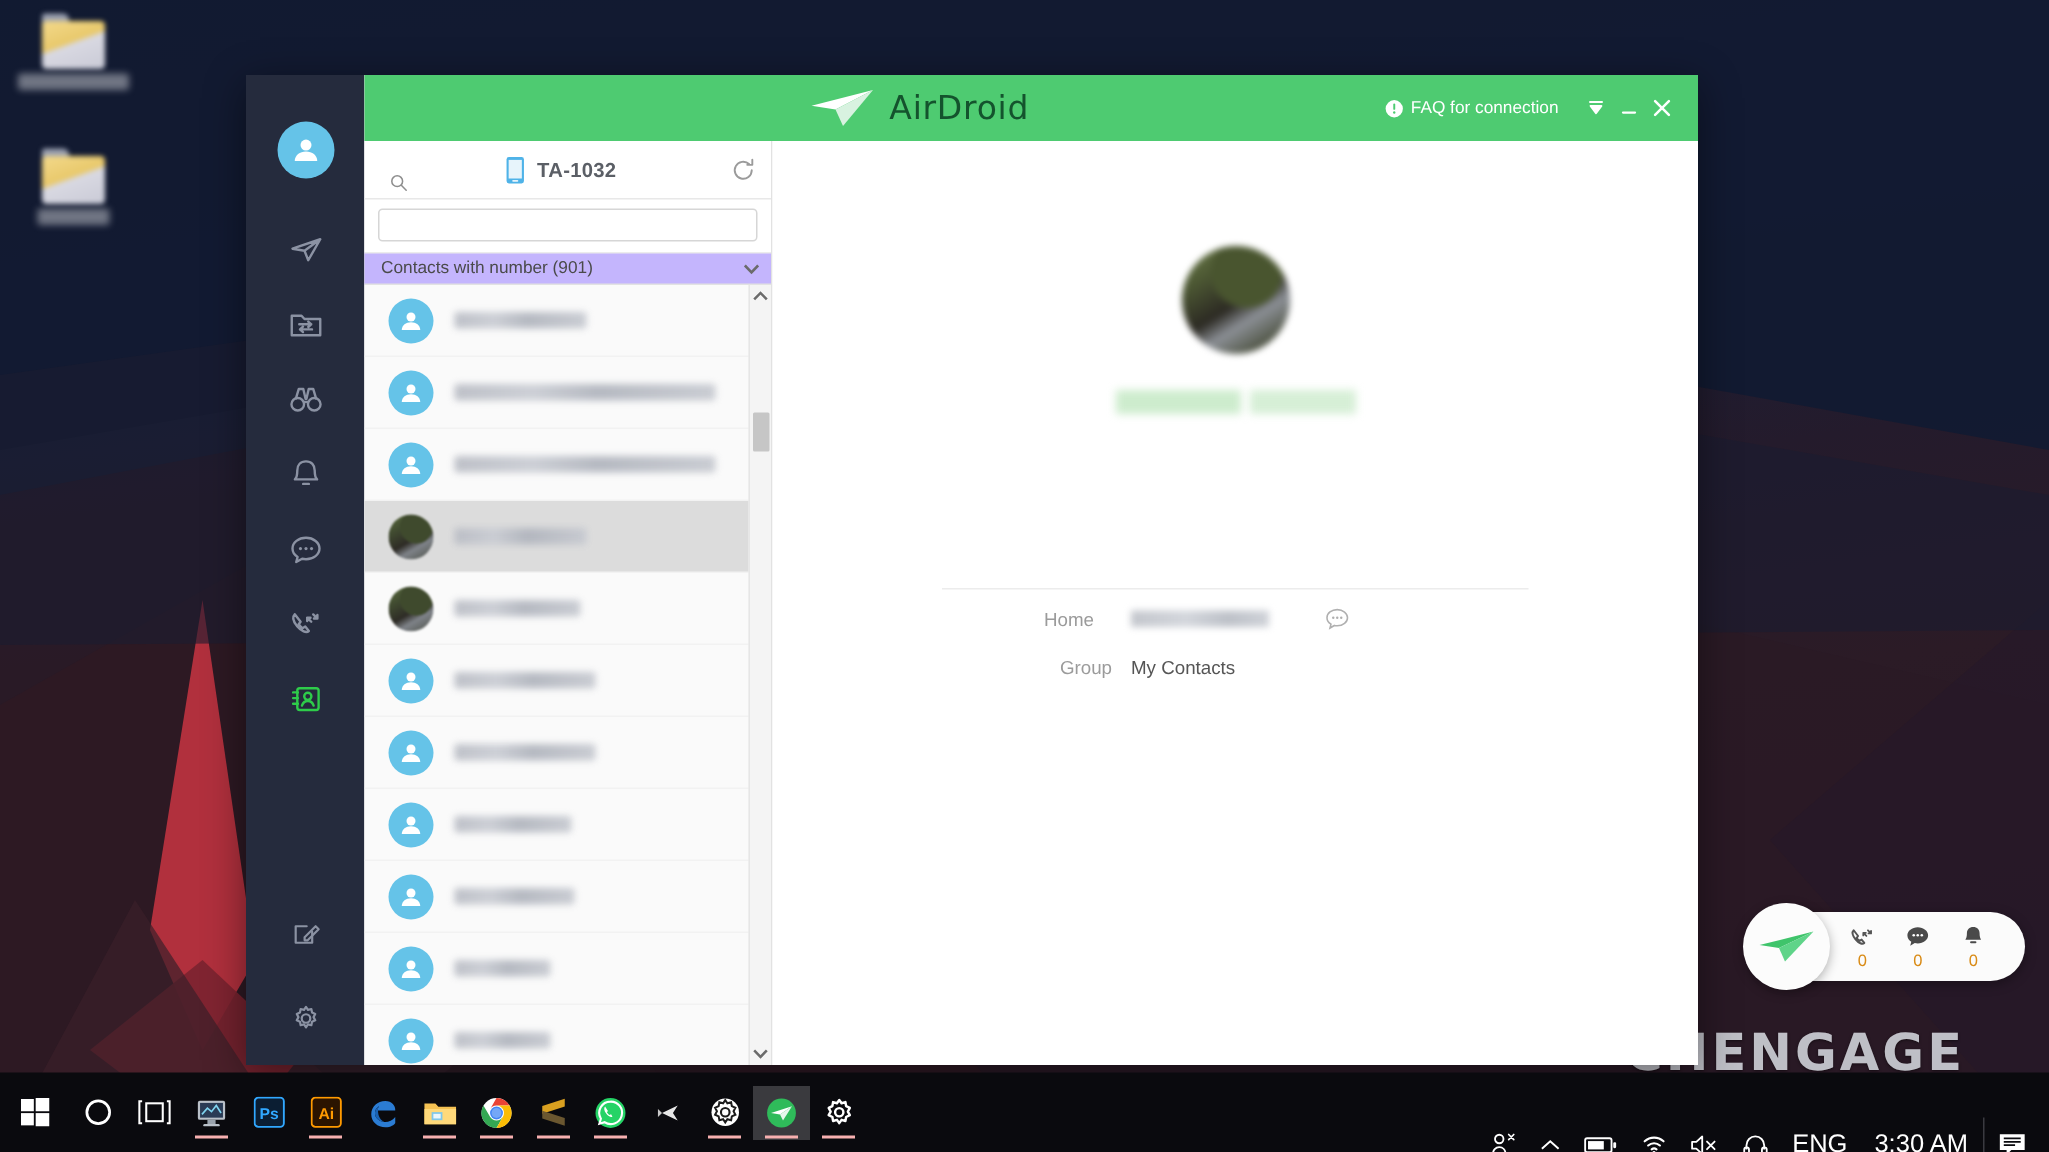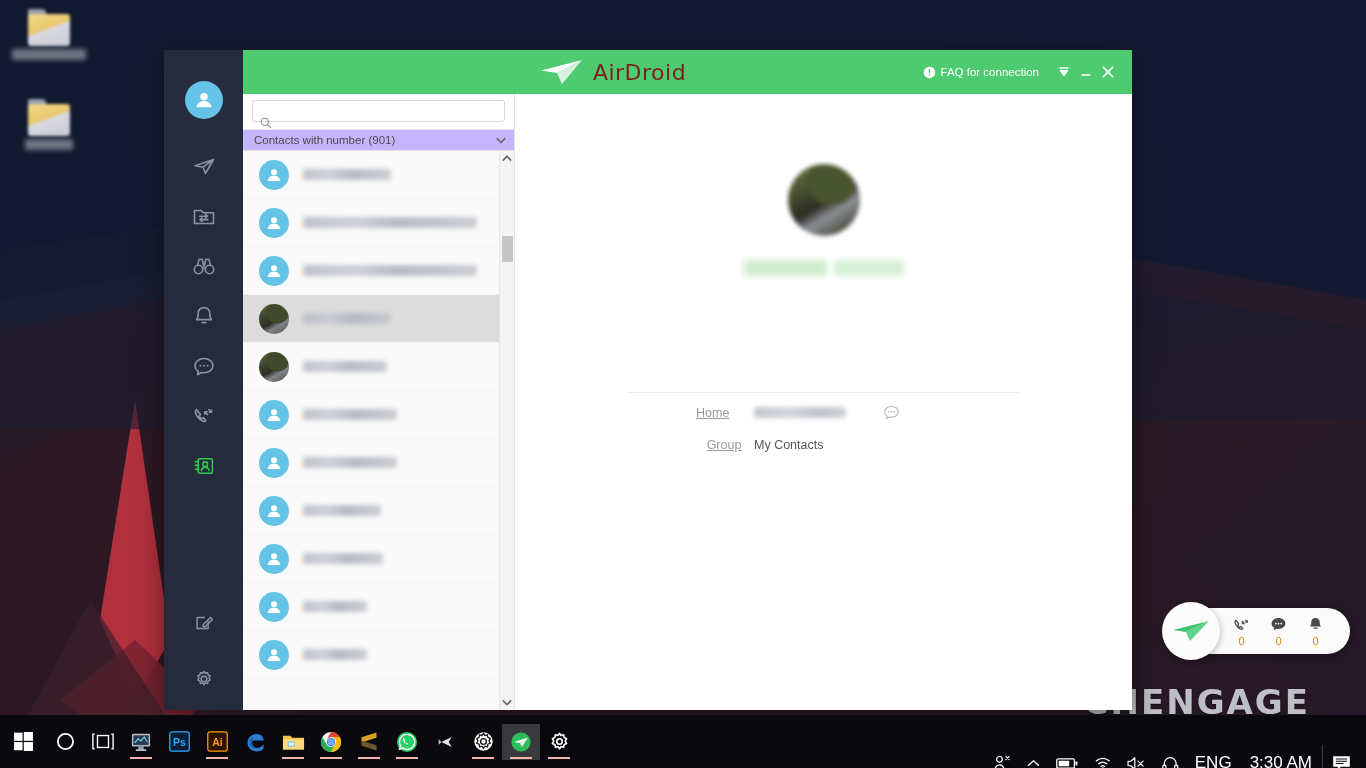--- a/index.html
+++ b/index.html
@@ -218,21 +218,20 @@
   }
   .detail-row {
     position: absolute; display: flex; align-items: center;
     left: 181px;
   }
   #row-home { top: 353px; }
   #row-group { top: 388px; text-align: center; }
   .detail-label {
     width: 56px; font-size: 12.5px; color: #9b9b9b;
     flex: 0 0 56px;
-    text-decoration: underline;
   }
   #home-value {
     width: 92px; height: 11px; margin-left: 2px;
     background: linear-gradient(90deg,#c3c6cc,#d3d6dc 40%,#bdc1c8 70%,#cfd2d8 100%);
     filter: blur(2.4px);
   }
   #home-msg-btn { margin-left: 36px; cursor: pointer; display: flex; }
   #group-value { font-size: 12.5px; color: #555; margin-left: 2px; }
 
   
@@ -241,21 +240,21 @@
     height: 44px; background: #4ecb71;
     display: flex; align-items: center;
     z-index: 5;
   }
   #title-logo-wrap {
     flex: 1 1 auto; display: flex; align-items: center; justify-content: center;
     padding-right: 150px;
   }
   #brand-text {
     font-family: "DejaVu Sans", sans-serif;
-    font-size: 22px; color: #7f1d1d; letter-spacing: .5px; font-weight: 400;
+    font-size: 22px; color: #14532d; letter-spacing: .5px; font-weight: 400;
     margin-left: 10px;
   }
   #title-actions {
     position: absolute; right: 0; top: 0; height: 44px;
     display: flex; align-items: center; padding-right: 13px;
   }
   #faq-link {
     display: flex; align-items: center; gap: 5px;
     color: #fff; font-size: 11.5px; cursor: pointer;
     margin-right: 14px;
@@ -424,20 +423,38 @@
         <svg width="22" height="22" viewBox="0 0 24 24">
           <circle class="ri" cx="12" cy="12" r="3.1"></circle>
           <path class="ri" d="M12 3.6 l1.4 2.1 2.5-.6 .5 2.5 2.3 1.1 -1.2 2.3 1.2 2.3 -2.3 1.1 -.5 2.5 -2.5-.6 -1.4 2.1 -1.4-2.1 -2.5 .6 -.5-2.5 -2.3-1.1 1.2-2.3 -1.2-2.3 2.3-1.1 .5-2.5 2.5 .6 z"></path>
         </svg>
       </div>
     </div>
 
     <div id="contacts-panel">
       <div style="height:44px;flex:0 0 44px;"></div>
 
+      <div id="device-bar">
+        <div id="device-center">
+          <span id="device-icon">
+            <svg width="13" height="19" viewBox="0 0 13 19">
+              <rect x="0.7" y="0.7" width="11.6" height="17.6" rx="1.6" fill="#4fb3e8"></rect>
+              <rect x="2.1" y="2.6" width="8.8" height="12.4" fill="#e7f4fb"></rect>
+              <rect x="4.5" y="16" width="4" height="1.1" rx=".5" fill="#e7f4fb"></rect>
+            </svg>
+          </span>
+          <span id="device-name">TA-1032</span>
+        </div>
+        <div id="refresh-btn">
+          <svg width="17" height="17" viewBox="0 0 18 18">
+            <path d="M15 9 a6 6 0 1 1 -1.9-4.4" fill="none" stroke="#9b9b9b" stroke-width="1.35" stroke-linecap="round"></path>
+            <path d="M15.4 1.6 v3.6 h-3.6" fill="none" stroke="#9b9b9b" stroke-width="1.35" stroke-linecap="round" stroke-linejoin="round"></path>
+          </svg>
+        </div>
+      </div>
 
       <div id="search-wrap">
         <input id="search-input" type="text" placeholder="" style="">
       </div>
       <span id="search-icon-pos">
         <svg width="12" height="12" viewBox="0 0 14 14">
           <circle cx="5.6" cy="5.6" r="4.2" fill="none" stroke="#8e8e8e" stroke-width="1.2"></circle>
           <path d="M8.8 8.8 L12.6 12.6" stroke="#8e8e8e" stroke-width="1.2" stroke-linecap="round"></path>
         </svg>
       </span>

